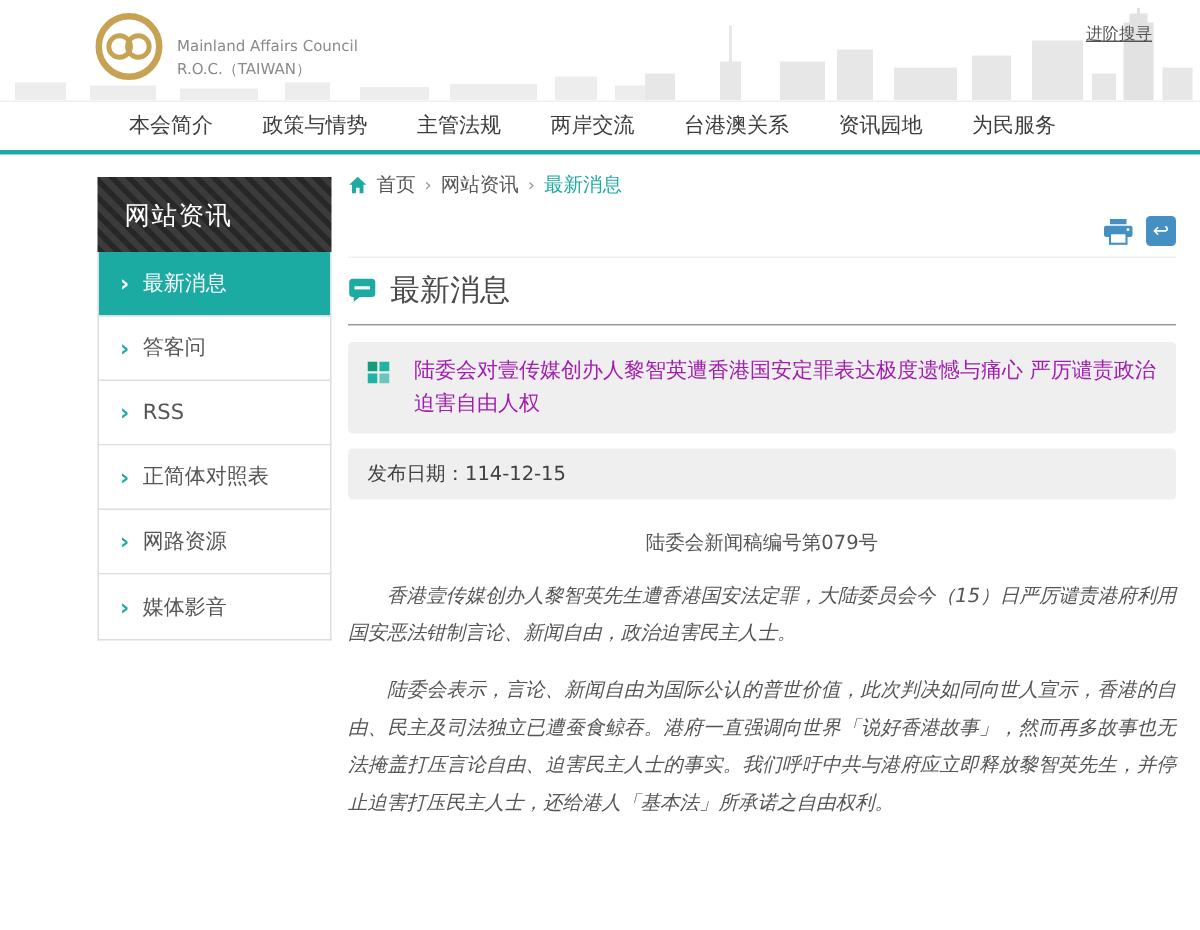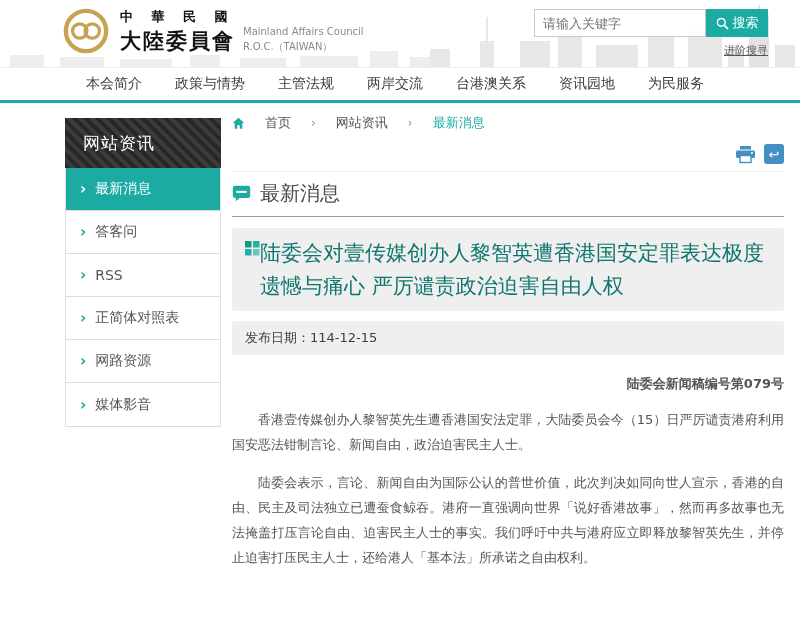--- a/index.html
+++ b/index.html
@@ -43,46 +43,46 @@
   .sidebar-menu { border:1px solid #ddd; border-top:none; }
   .sidebar-item { height:43px; display:flex; align-items:center; gap:9px; padding-left:14px;
     font-size:14px; color:#555; background:#fff; border-bottom:1px solid #ddd; cursor:pointer; }
   .sidebar-item:last-child { border-bottom:none; }
   .sidebar-item .chev { color:var(--accent); font-size:15px; font-weight:bold; }
   .sidebar-item.active { background:var(--accent); color:#fff; }
   .sidebar-item.active .chev { color:#fff; }
 
   .content { margin-left:232px; margin-right:16px; padding-top:11px; }
 
-  .breadcrumb { display:flex; align-items:center; gap:20px; font-size:13px; color:#555; height:18px; }
+  .breadcrumb { display:flex; align-items:center; gap:6px; font-size:13px; color:#555; height:18px; }
   .breadcrumb .sep { color:#999; font-size:12px; }
   .breadcrumb .current { color:var(--accent); }
   .crumb-link { cursor:pointer; }
 
   .action-icons { display:flex; justify-content:flex-end; align-items:center; gap:8px;
     margin-top:12px; padding-bottom:7px; border-bottom:1px solid #f0f0f0; }
   .icon-btn { cursor:pointer; display:inline-flex; }
   .share-box { width:20px; height:20px; background:var(--iconblue); border-radius:3px;
     color:#fff; font-size:13px; display:flex; align-items:center; justify-content:center; }
 
   .section-heading { display:flex; align-items:center; gap:9px; margin-top:8px;
     padding-bottom:9px; border-bottom:1px solid #9b9b9b; }
   .section-title { font-size:20px; color:#4a4a4a; }
 
   .article-title-box { background:#efefef; border-radius:3px; padding:9px 13px; margin-top:11px;
-    display:flex; gap:0; font-size:21px; color:#0f766e; line-height:1.55; }
+    display:flex; gap:16px; font-size:14px; color:#a21caf; line-height:1.55; }
   .article-title-box svg { flex-shrink:0; margin-top:4px; }
 
   .date-box { background:#efefef; border-radius:3px; padding:8px 13px; margin-top:10px;
     font-size:13px; color:#404040; }
 
-  .release-number { text-align:right; font-size:13px; color:#555; margin-top:20px;font-weight:bold; }
+  .release-number { text-align:center; font-size:13px; color:#555; margin-top:20px; }
 
   .article-body p { font-size:13px; color:#555; line-height:1.92; text-align:justify;
-    text-indent:2em; margin-top:13px; }
+    text-indent:2em; margin-top:13px;font-style:italic; }
   .article-body p:first-child { margin-top:15px; }
 </style>
 </head>
 <body>
 
 <div class="site-header">
   <svg class="skyline" viewBox="0 0 800 62" preserveAspectRatio="none">
     <g fill="#ededed">
       <rect x="10" y="50" width="34" height="12"></rect>
         <rect x="60" y="52" width="44" height="10"></rect>
@@ -111,41 +111,27 @@
       <rect x="758" y="0" width="2" height="6"></rect>
     </g>
   </svg>
 
   <div class="logo-area">
     <svg class="emblem" viewBox="0 0 50 50">
       <circle cx="25" cy="25" r="21" fill="none" stroke="#c7a252" stroke-width="4.5"></circle>
       <circle cx="18.5" cy="25" r="7.5" fill="none" stroke="#c7a252" stroke-width="3.4"></circle>
       <circle cx="31.5" cy="25" r="7.5" fill="none" stroke="#c7a252" stroke-width="3.4"></circle>
     </svg>
-    <div class="logo-zh">
-      <div class="l1">中 華 民 國</div>
-      <div class="l2">大陸委員會</div>
-    </div>
     <div class="logo-en">
       <div>Mainland Affairs Council</div>
       <div>R.O.C.（TAIWAN）</div>
     </div>
   </div>
 
   <div class="search-area">
-    <div class="search-box">
-      <input class="search-input" type="text" placeholder="请输入关键字" style="">
-      <button class="search-btn">
-        <svg width="13" height="13" viewBox="0 0 14 14">
-          <circle cx="5.7" cy="5.7" r="4.2" fill="none" stroke="#fff" stroke-width="1.6"></circle>
-          <line x1="9" y1="9" x2="13" y2="13" stroke="#fff" stroke-width="1.8"></line>
-        </svg>
-        <span>搜索</span>
-      </button>
-    </div>
     <div class="advanced">
       <a>进阶搜寻</a>
     </div>
   </div>
 </div>
 
 <div class="main-nav">
   <span class="nav-item">本会简介</span>
   <span class="nav-item">政策与情势</span>
   <span class="nav-item">主管法规</span>

